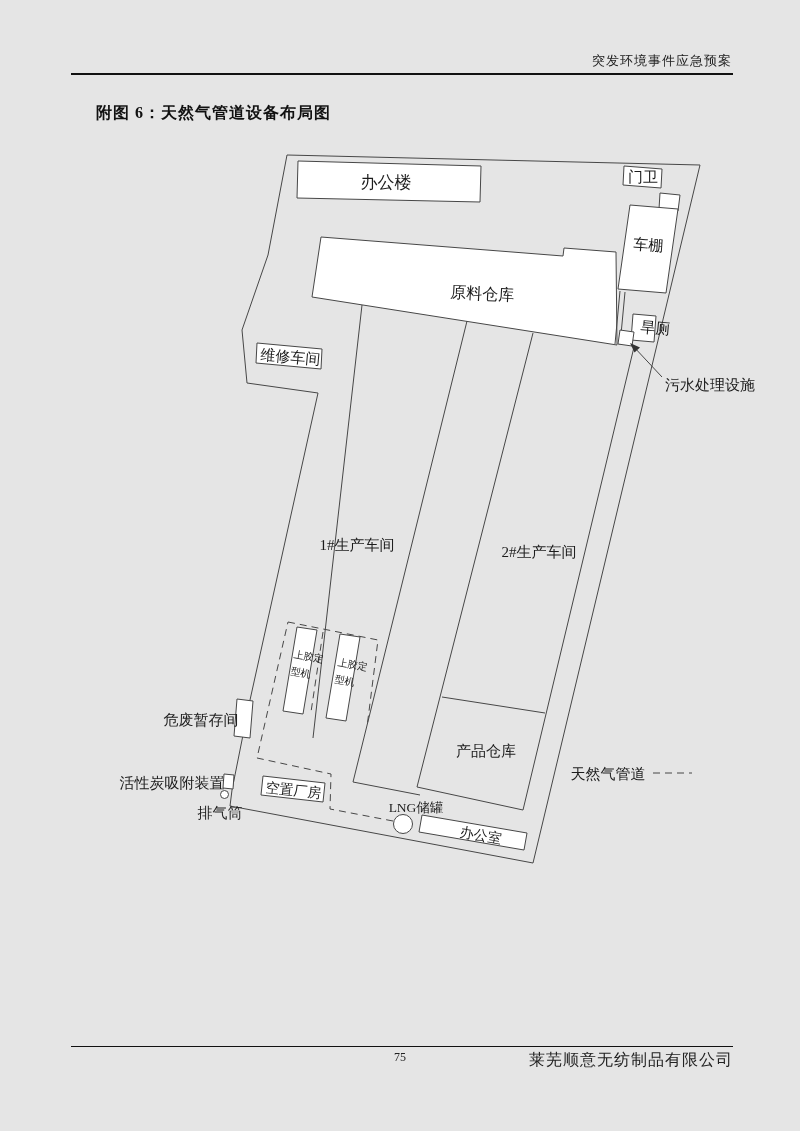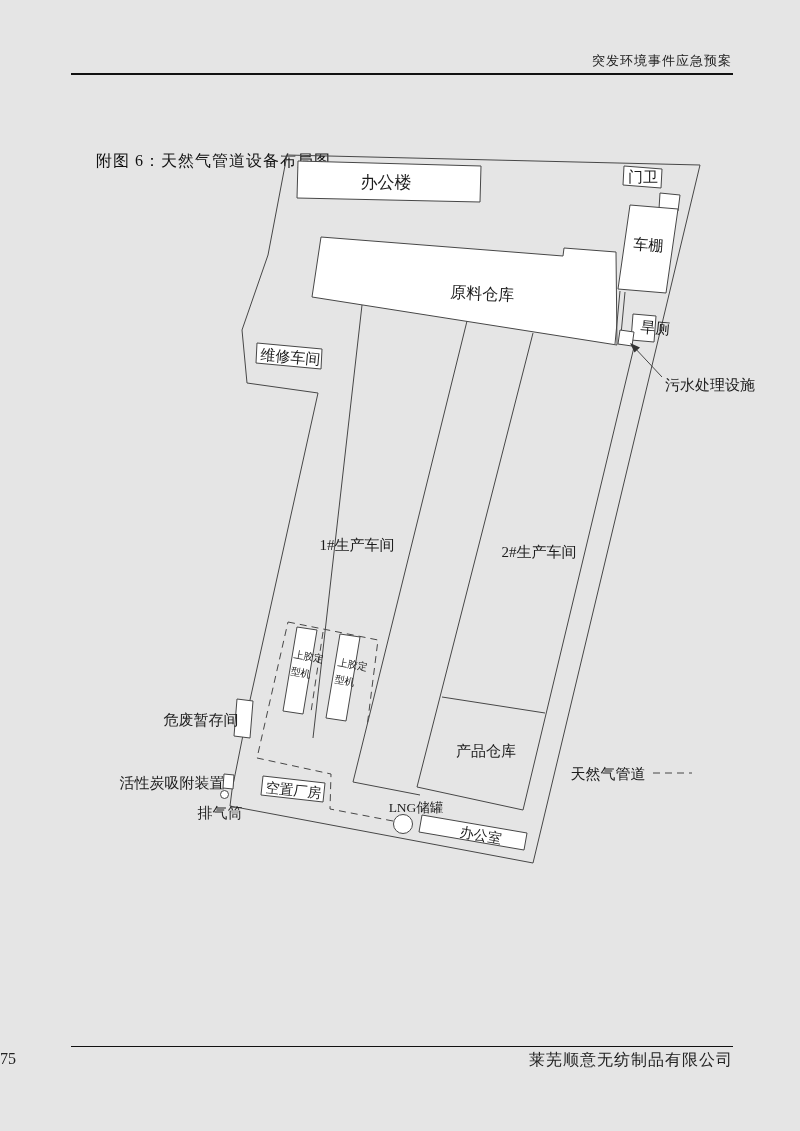--- a/index.html
+++ b/index.html
@@ -15,29 +15,29 @@
   .hdr-text{
     position:absolute;top:52px;right:68px;
     font-size:13px;letter-spacing:1px;color:#222;
   }
   .hdr-rule{
     position:absolute;top:73px;left:71px;right:67px;
     border-top:2px solid #111;
   }
   .doc-title{
     position:absolute;top:103px;left:96px;
-    font-size:16px;font-weight:normal;color:#111;letter-spacing:1px;margin-top:48px;
+    font-size:16px;font-weight:bold;color:#111;letter-spacing:1px;
   }
   .ftr-rule{
     position:absolute;top:1046px;left:71px;right:67px;
     border-top:1.5px solid #111;
   }
   .ftr-page{
     position:absolute;top:1050px;left:0;width:100%;
-    text-align:left;font-size:16px;color:#222;
+    text-align:center;font-size:12px;color:#222;
   }
   .ftr-company{
     position:absolute;top:1050px;right:67px;
     font-size:16px;color:#222;letter-spacing:1px;
   }
   svg.plan{position:absolute;left:0;top:0;}
   svg.plan .ln{fill:none;stroke:#474747;stroke-width:1;}
   svg.plan .bld{fill:#ffffff;stroke:#474747;stroke-width:1;}
   svg.plan .dash{fill:none;stroke:#474747;stroke-width:1;stroke-dasharray:7 5;}
   svg.plan text{fill:#1c1c1c;font-family:"Liberation Serif","DejaVu Serif",serif;}

